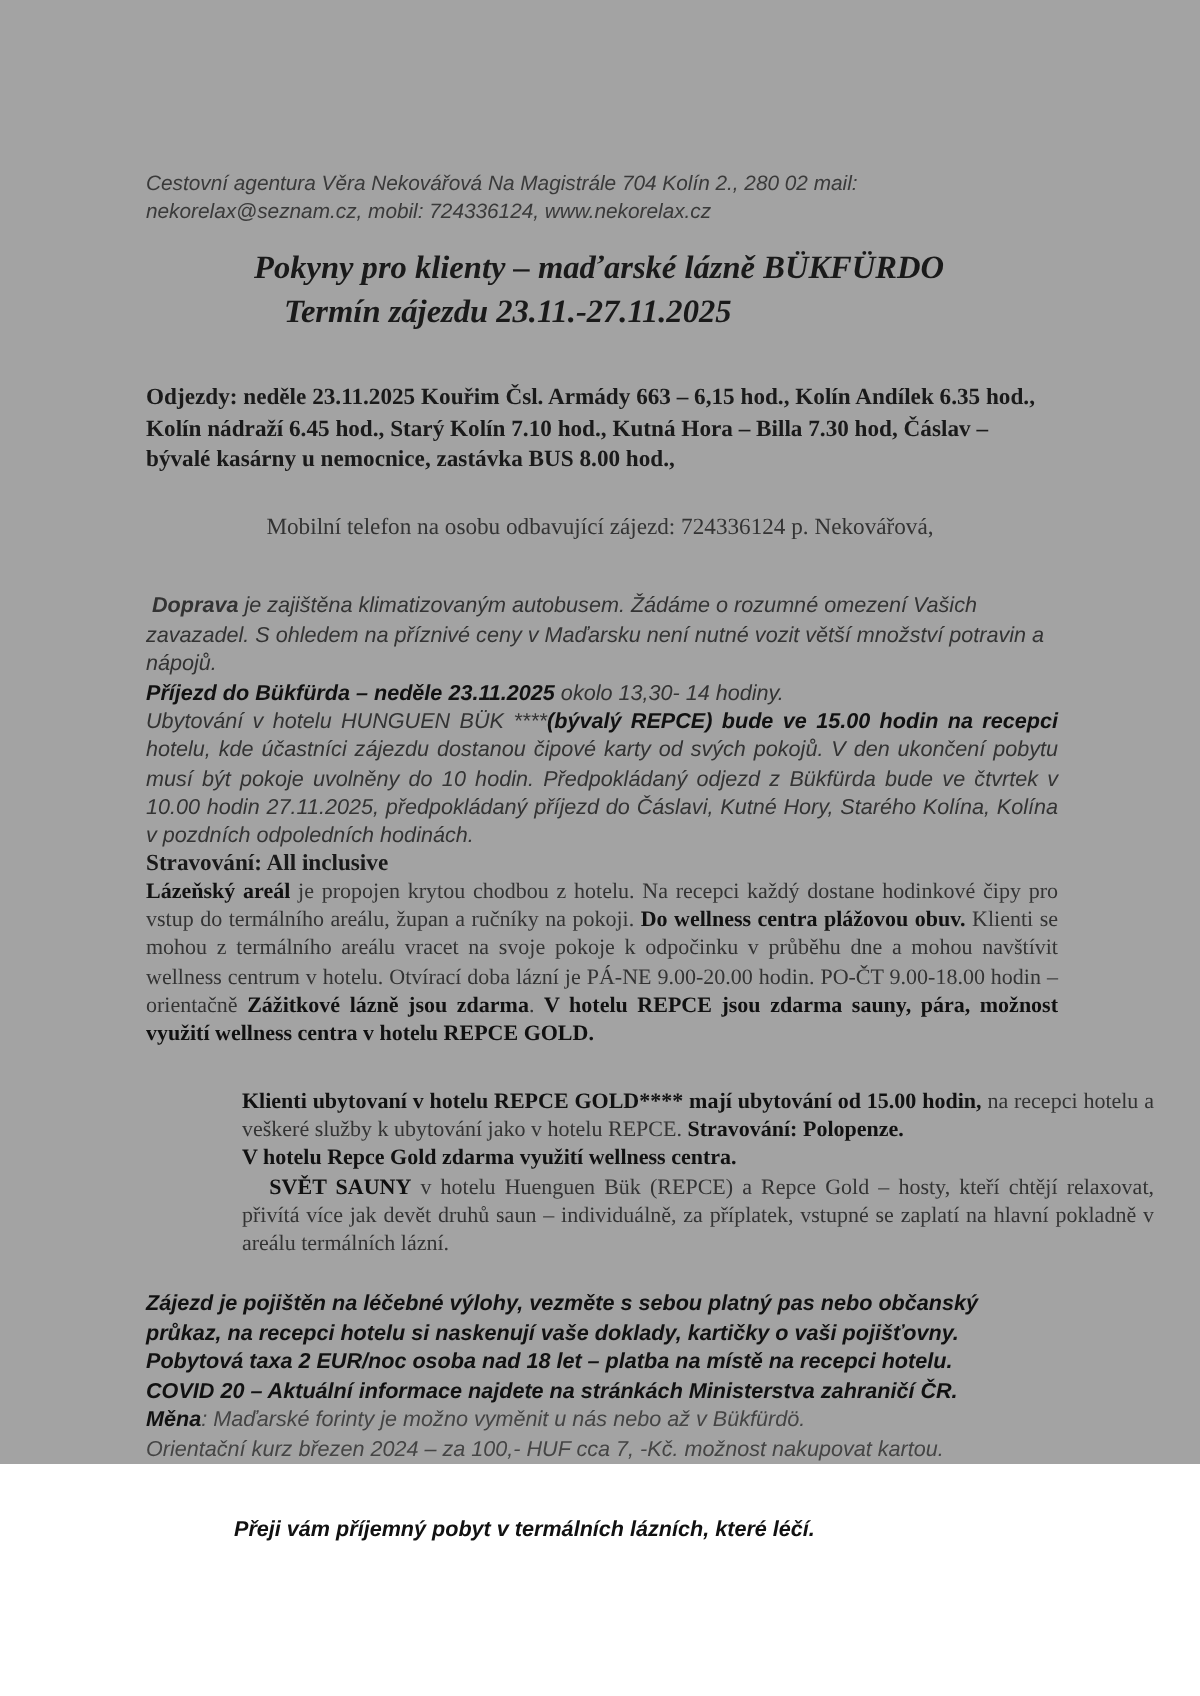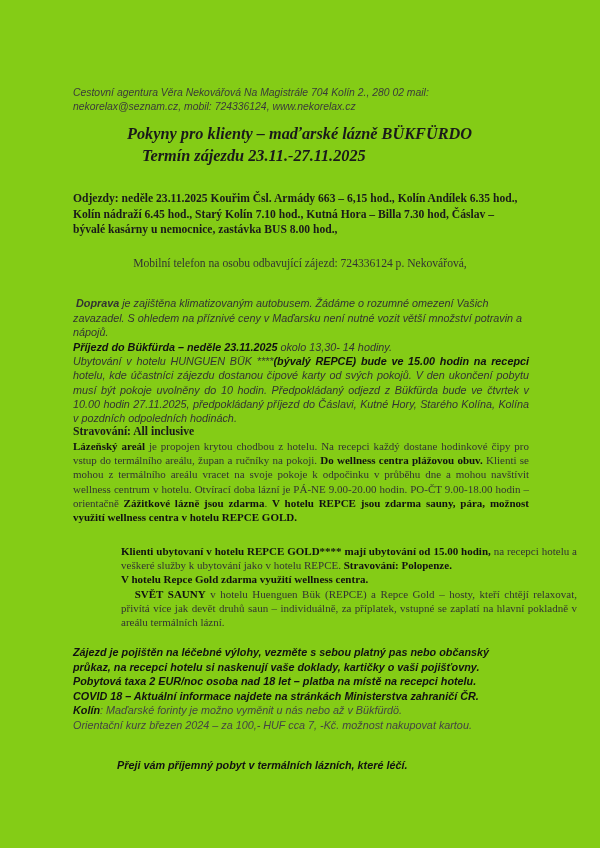--- a/index.html
+++ b/index.html
@@ -1,17 +1,17 @@
 <!DOCTYPE html>
 <html><head>
 <meta charset="utf-8">
 <style>
   html, body { margin: 0; padding: 0; background: #ffffff; }
   body { width: 600px; height: 848px; position: relative; overflow: hidden; color: #1a1a1a; }
-  .page { position: absolute; left: 0; top: 0; width: 600px; height: 848px; background: #84cc16; }
+  .page { position: absolute; left: 0; top: 0; width: 600px; height: 732px; background: #a3a3a3; }
   .abs { position: absolute; }
   .serif { font-family: "Liberation Serif", "DejaVu Serif", serif; }
   .sans { font-family: "Liberation Sans", "DejaVu Sans", sans-serif; }
   .it { font-style: italic; }
   .b { font-weight: bold; }
   .block { left: 73px; width: 456px; }
   .just { text-align: justify; }
 
   .header { top: 86px; font-size: 10.4px; line-height: 14px; color: #3a3a3a; }
   .title1 { top: 124px; left: 127px; font-size: 16.3px; line-height: 20px; }
@@ -59,19 +59,19 @@
 
   <p class="abs block meals serif b">Stravování: All inclusive</p>
 
   <p class="abs block spa serif just"><strong>Lázeňský areál</strong><span> je propojen krytou chodbou z hotelu. Na recepci každý dostane hodinkové čipy pro vstup do termálního areálu, župan a ručníky na pokoji. </span><strong>Do wellness centra plážovou obuv.</strong><span> Klienti se mohou z termálního areálu vracet na svoje pokoje k odpočinku v průběhu dne a mohou navštívit wellness centrum v hotelu. Otvírací doba lázní je PÁ-NE 9.00-20.00 hodin. PO-ČT 9.00-18.00 hodin – orientačně </span><strong>Zážitkové lázně jsou zdarma</strong><span>. </span><strong>V hotelu REPCE jsou zdarma sauny, pára, možnost využití wellness centra v hotelu REPCE GOLD.</strong></p>
 
   <p class="abs block gold serif just"><strong> Klienti ubytovaní v hotelu REPCE GOLD**** mají ubytování od 15.00 hodin,</strong><span> na recepci hotelu a veškeré služby k ubytování jako v hotelu REPCE. </span><strong>Stravování: Polopenze.</strong><br><strong>V hotelu Repce Gold zdarma využití wellness centra.</strong><br>&nbsp;&nbsp;&nbsp;<strong>SVĚT SAUNY</strong><span> v hotelu Huenguen Bük (REPCE) a Repce Gold – hosty, kteří chtějí relaxovat, přivítá více jak devět druhů saun – individuálně, za příplatek, vstupné se zaplatí na hlavní pokladně v areálu termálních lázní.</span></p>
 
   <div class="abs block insurance sans it b">
     <div>Zájezd je pojištěn na léčebné výlohy, vezměte s sebou platný pas nebo občanský průkaz, na recepci hotelu si naskenují vaše doklady, kartičky o vaši pojišťovny.</div>
     <div>Pobytová taxa 2 EUR/noc osoba nad 18 let – platba na místě na recepci hotelu.</div>
-    <div>COVID 18 – Aktuální informace najdete na stránkách Ministerstva zahraničí ČR.</div>
-    <div><span>Kolín</span><span class="reg">: Maďarské forinty je možno vyměnit u nás nebo až v Bükfürdö.</span></div>
+    <div>COVID 20 – Aktuální informace najdete na stránkách Ministerstva zahraničí ČR.</div>
+    <div><span>Měna</span><span class="reg">: Maďarské forinty je možno vyměnit u nás nebo až v Bükfürdö.</span></div>
     <div class="reg">Orientační   kurz březen 2024 – za 100,- HUF cca 7, -Kč. možnost nakupovat kartou.</div>
   </div>
 
   <div class="abs farewell sans it b">Přeji vám příjemný pobyt v termálních lázních, které léčí.</div>
 </div>
 
 </body></html>

